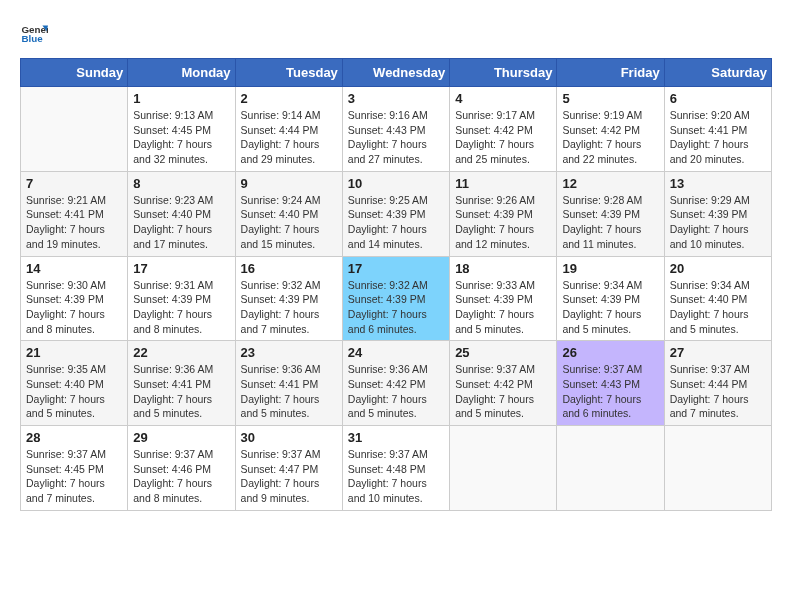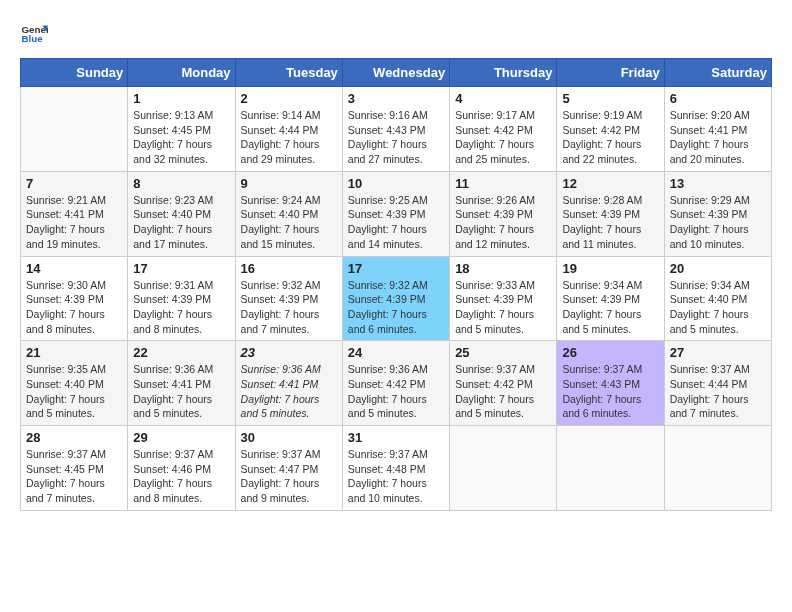--- a/index.html
+++ b/index.html
@@ -204,21 +204,21 @@
       </tr>
       <tr>
         <td style="background: rgb(245, 245, 245);">
           <span class="day-num">21</span>
           <div class="day-info">Sunrise: 9:35 AM<br>Sunset: 4:40 PM<br>Daylight: 7 hours<br>and 5 minutes.</div>
         </td>
         <td style="background: rgb(245, 245, 245);">
           <span class="day-num">22</span>
           <div class="day-info">Sunrise: 9:36 AM<br>Sunset: 4:41 PM<br>Daylight: 7 hours<br>and 5 minutes.</div>
         </td>
-        <td style="background: rgb(245, 245, 245); font-style: italic;">
+        <td style="background: rgb(245, 245, 245);">
           <span class="day-num">23</span>
           <div class="day-info">Sunrise: 9:36 AM<br>Sunset: 4:41 PM<br>Daylight: 7 hours<br>and 5 minutes.</div>
         </td>
         <td style="background: rgb(245, 245, 245);">
           <span class="day-num">24</span>
           <div class="day-info">Sunrise: 9:36 AM<br>Sunset: 4:42 PM<br>Daylight: 7 hours<br>and 5 minutes.</div>
         </td>
         <td style="background: rgb(245, 245, 245);">
           <span class="day-num">25</span>
           <div class="day-info">Sunrise: 9:37 AM<br>Sunset: 4:42 PM<br>Daylight: 7 hours<br>and 5 minutes.</div>

